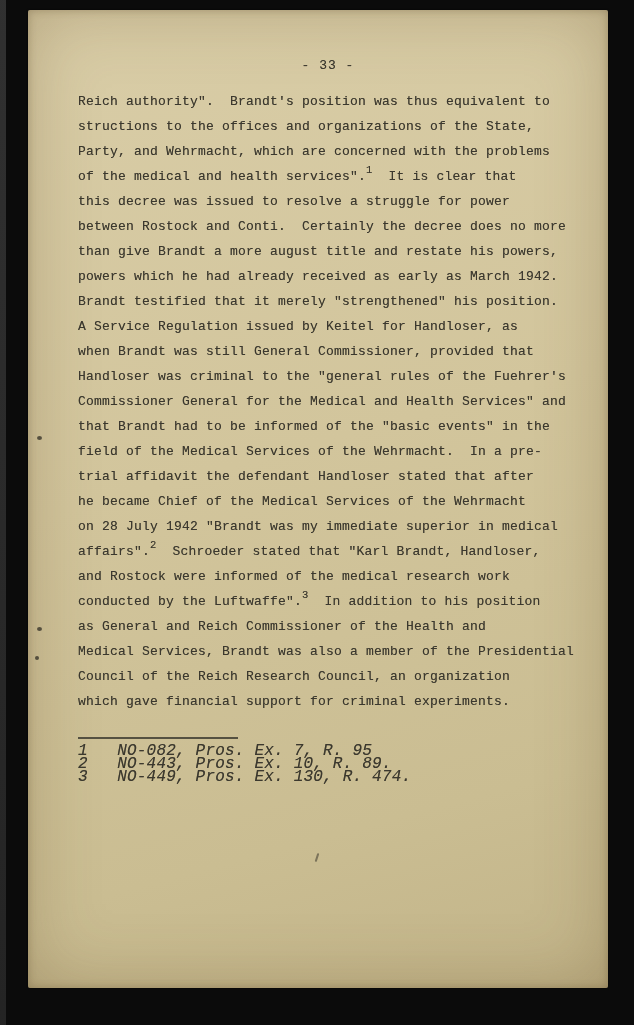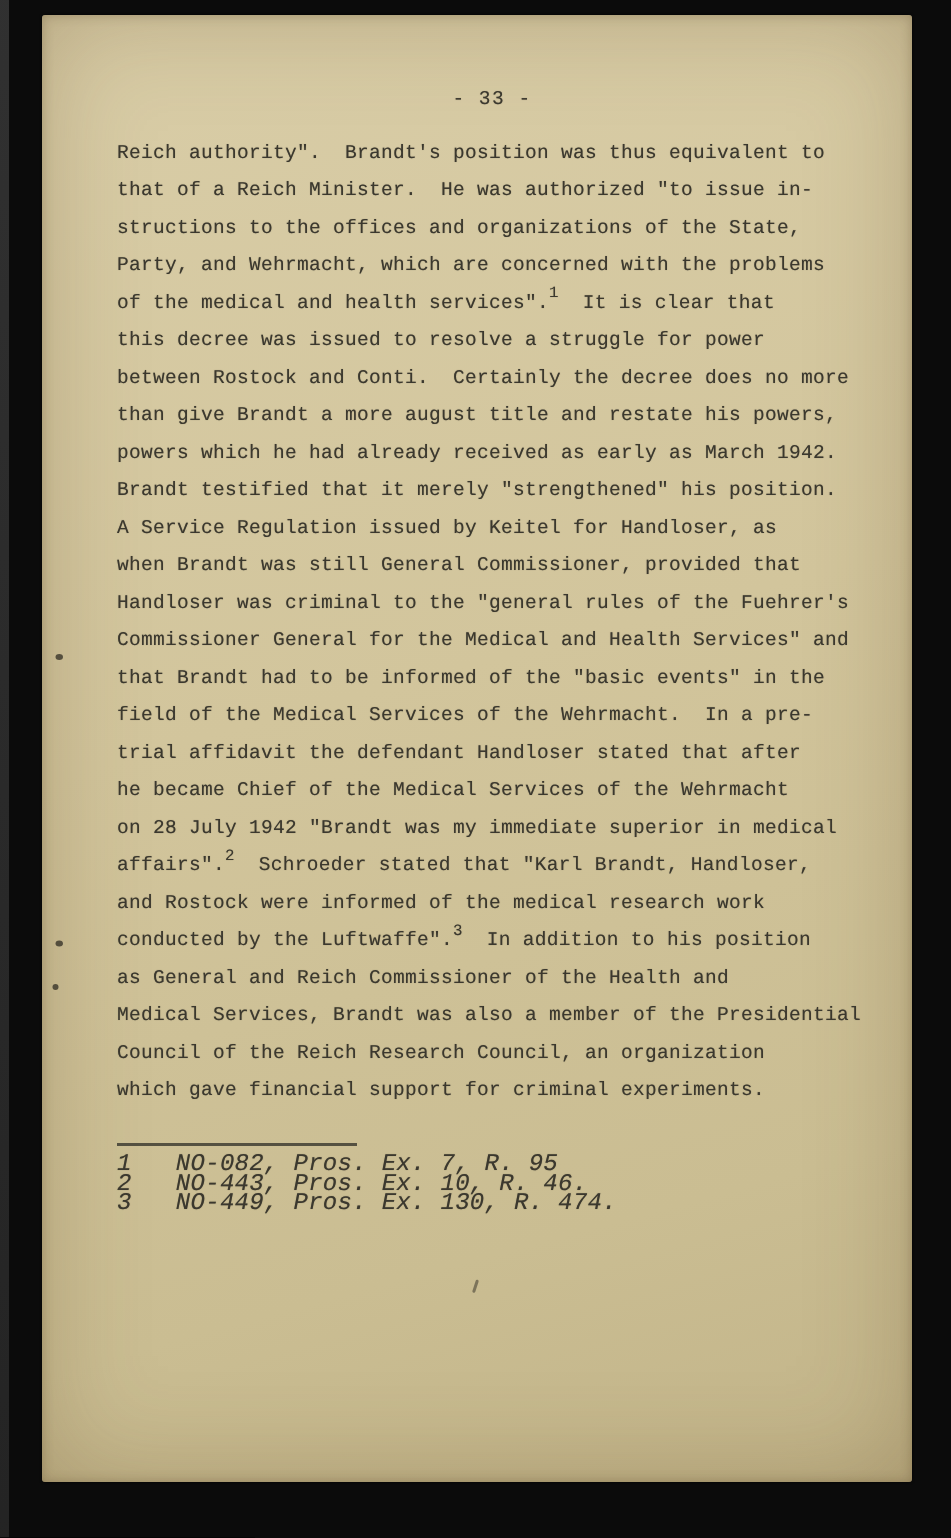--- a/index.html
+++ b/index.html
@@ -97,21 +97,20 @@
 </head>
 <body>
 
 <div class="scan">
   <div class="paper">
 
     <div class="page-number">- 33 -</div>
 
     <div class="body-text">
         <div class="tline">Reich authority".  Brandt's position was thus equivalent to</div>
-        <div class="tline">that of a Reich Minister.  He was authorized "to issue in-</div>
         <div class="tline">structions to the offices and organizations of the State,</div>
         <div class="tline">Party, and Wehrmacht, which are concerned with the problems</div>
         <div class="tline">of the medical and health services".<sup>1</sup>  It is clear that</div>
         <div class="tline">this decree was issued to resolve a struggle for power</div>
         <div class="tline">between Rostock and Conti.  Certainly the decree does no more</div>
         <div class="tline">than give Brandt a more august title and restate his powers,</div>
         <div class="tline">powers which he had already received as early as March 1942.</div>
         <div class="tline">Brandt testified that it merely "strengthened" his position.</div>
         <div class="tline">A Service Regulation issued by Keitel for Handloser, as</div>
         <div class="tline">when Brandt was still General Commissioner, provided that</div>
@@ -128,21 +127,21 @@
         <div class="tline">as General and Reich Commissioner of the Health and</div>
         <div class="tline">Medical Services, Brandt was also a member of the Presidential</div>
         <div class="tline">Council of the Reich Research Council, an organization</div>
         <div class="tline">which gave financial support for criminal experiments.</div>
       </div>
 
     <div class="fn-rule"></div>
 
     <div class="footnotes">
         <div class="tline">1   NO-082, Pros. Ex. 7, R. 95</div>
-        <div class="tline">2   NO-443, Pros. Ex. 10, R. 46.</div>
+        <div class="tline">2   NO-443, Pros. Ex. 10, R. 89.</div>
         <div class="tline">3   NO-449, Pros. Ex. 130, R. 474.</div>
       </div>
 
     <div class="speck s1"></div>
     <div class="speck s2"></div>
     <div class="speck s3"></div>
     <div class="speck s4"></div>
 
   </div>
 </div>

